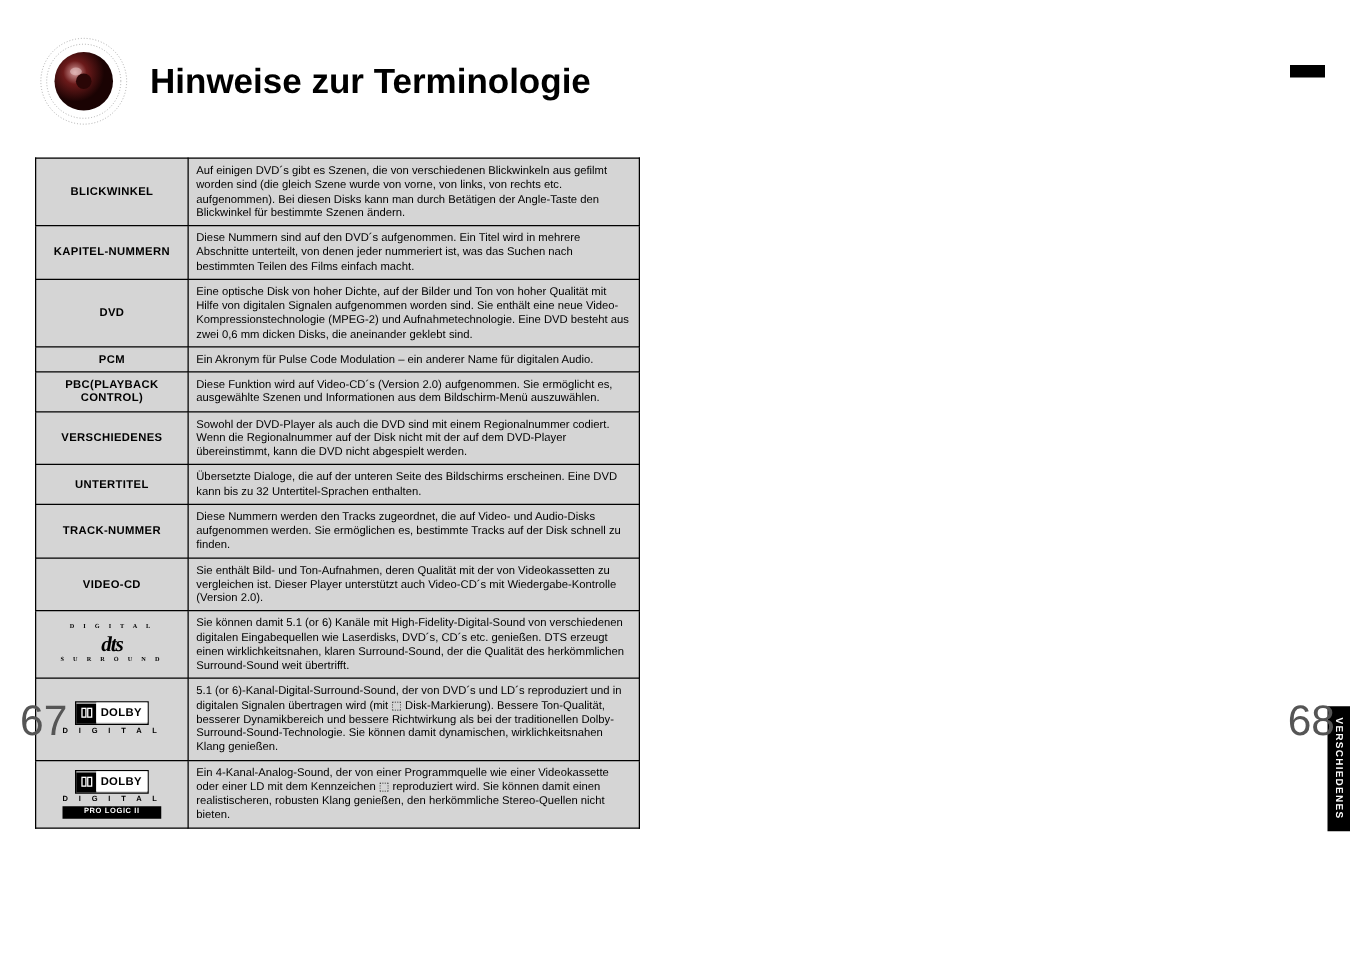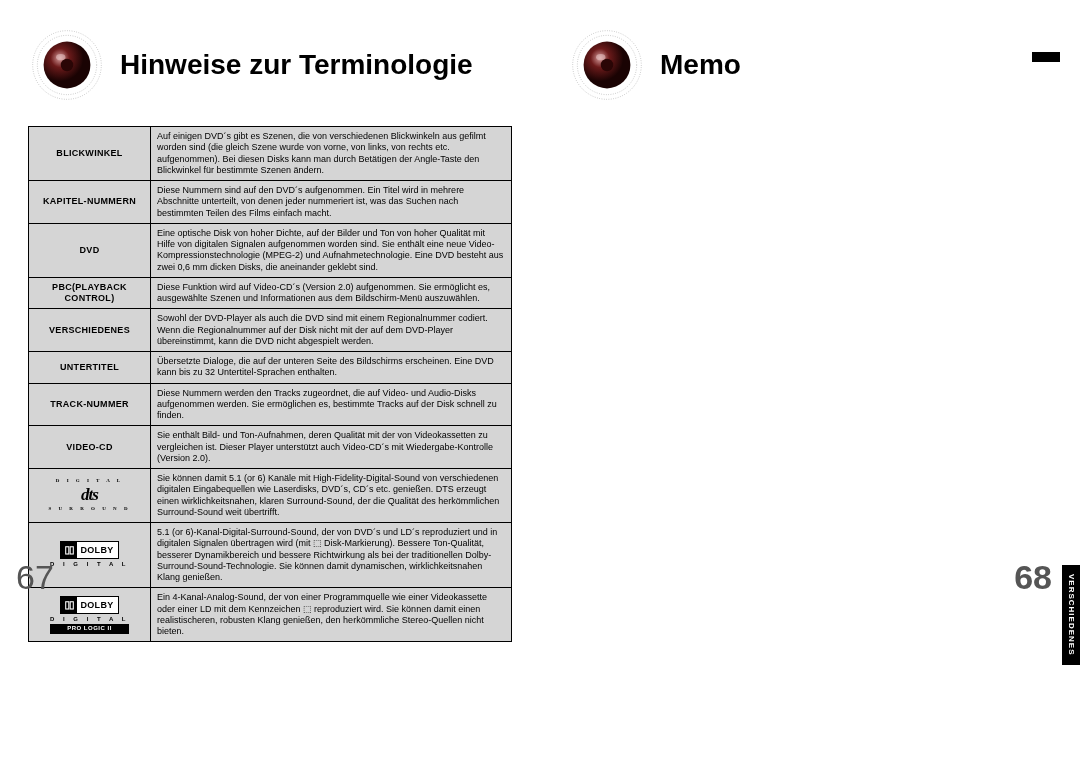--- a/index.html
+++ b/index.html
@@ -37,21 +37,21 @@
     letter-spacing: 0;
   }
   .page-number {
     position: absolute;
     bottom: 18px;
     font-size: 34px;
     color: #555;
     font-weight: normal;
   }
   .page-left .page-number { left: 16px; }
-  .page-right .page-number { right: 28px; font-weight: bold; }
+  .page-right .page-number { right: 12px; }
   table.terms {
     width: 100%;
     border-collapse: collapse;
     background: #d5d5d5;
     font-size: 9px;
     line-height: 1.25;
   }
   table.terms td {
     border: 1px solid #000;
     padding: 4px 6px;
@@ -159,20 +159,24 @@
         </tr>
     <tr>
           <td class="label">KAPITEL-NUMMERN</td>
           <td class="desc">Diese Nummern sind auf den DVD´s aufgenommen. Ein Titel wird in mehrere Abschnitte unterteilt, von denen jeder nummeriert ist, was das Suchen nach bestimmten Teilen des Films einfach macht.</td>
         </tr>
     <tr>
           <td class="label">DVD</td>
           <td class="desc">Eine optische Disk von hoher Dichte, auf der Bilder und Ton von hoher Qualität mit Hilfe von digitalen Signalen aufgenommen worden sind. Sie enthält eine neue Video-Kompressionstechnologie (MPEG-2) und Aufnahmetechnologie. Eine DVD besteht aus zwei 0,6 mm dicken Disks, die aneinander geklebt sind.</td>
         </tr>
     <tr>
+          <td class="label">PCM</td>
+          <td class="desc">Ein Akronym für Pulse Code Modulation – ein anderer Name für digitalen Audio.</td>
+        </tr>
+    <tr>
           <td class="label">PBC(PLAYBACK CONTROL)</td>
           <td class="desc">Diese Funktion wird auf Video-CD´s (Version 2.0) aufgenommen. Sie ermöglicht es, ausgewählte Szenen und Informationen aus dem Bildschirm-Menü auszuwählen.</td>
         </tr>
     <tr>
           <td class="label">VERSCHIEDENES</td>
           <td class="desc">Sowohl der DVD-Player als auch die DVD sind mit einem Regionalnummer codiert. Wenn die Regionalnummer auf der Disk nicht mit der auf dem DVD-Player übereinstimmt, kann die DVD nicht abgespielt werden.</td>
         </tr>
     <tr>
           <td class="label">UNTERTITEL</td>
           <td class="desc">Übersetzte Dialoge, die auf der unteren Seite des Bildschirms erscheinen. Eine DVD kann bis zu 32 Untertitel-Sprachen enthalten.</td>
@@ -219,35 +223,16 @@
       <td class="desc">Ein 4-Kanal-Analog-Sound, der von einer Programmquelle wie einer Videokassette oder einer LD mit dem Kennzeichen ⬚ reproduziert wird. Sie können damit einen realistischeren, robusten Klang genießen, den herkömmliche Stereo-Quellen nicht bieten.</td>
     </tr>
   </tbody>
     </table>
 
   <div class="page-number">67</div>
 </div>
 
 <div class="page page-right">
   <div class="top-bar"></div>
-  <div class="heading-row">
-    <span class="speaker-icon">
-      <svg viewBox="0 0 100 100">
-        <circle cx="50" cy="50" r="44" fill="none" stroke="#777" stroke-width="0.6" stroke-dasharray="1 2"></circle>
-        <circle cx="50" cy="50" r="38" fill="none" stroke="#777" stroke-width="0.6" stroke-dasharray="1 2"></circle>
-        <defs>
-          <radialGradient id="g2" cx="0.35" cy="0.35">
-            <stop offset="0%" stop-color="#d9a0a0"></stop>
-            <stop offset="40%" stop-color="#6b1a1a"></stop>
-            <stop offset="100%" stop-color="#1a0303"></stop>
-          </radialGradient>
-        </defs>
-        <circle cx="50" cy="50" r="30" fill="url(#g2)"></circle>
-        <circle cx="50" cy="50" r="8" fill="#2a0606"></circle>
-        <ellipse cx="42" cy="40" rx="6" ry="4" fill="#e8c8c8" opacity="0.55"></ellipse>
-      </svg>
-    </span>
-    <h1 class="title">Memo</h1>
-  </div>
 
   <div class="side-tab">VERSCHIEDENES</div>
   <div class="page-number">68</div>
 </div>
 
 </body></html>

